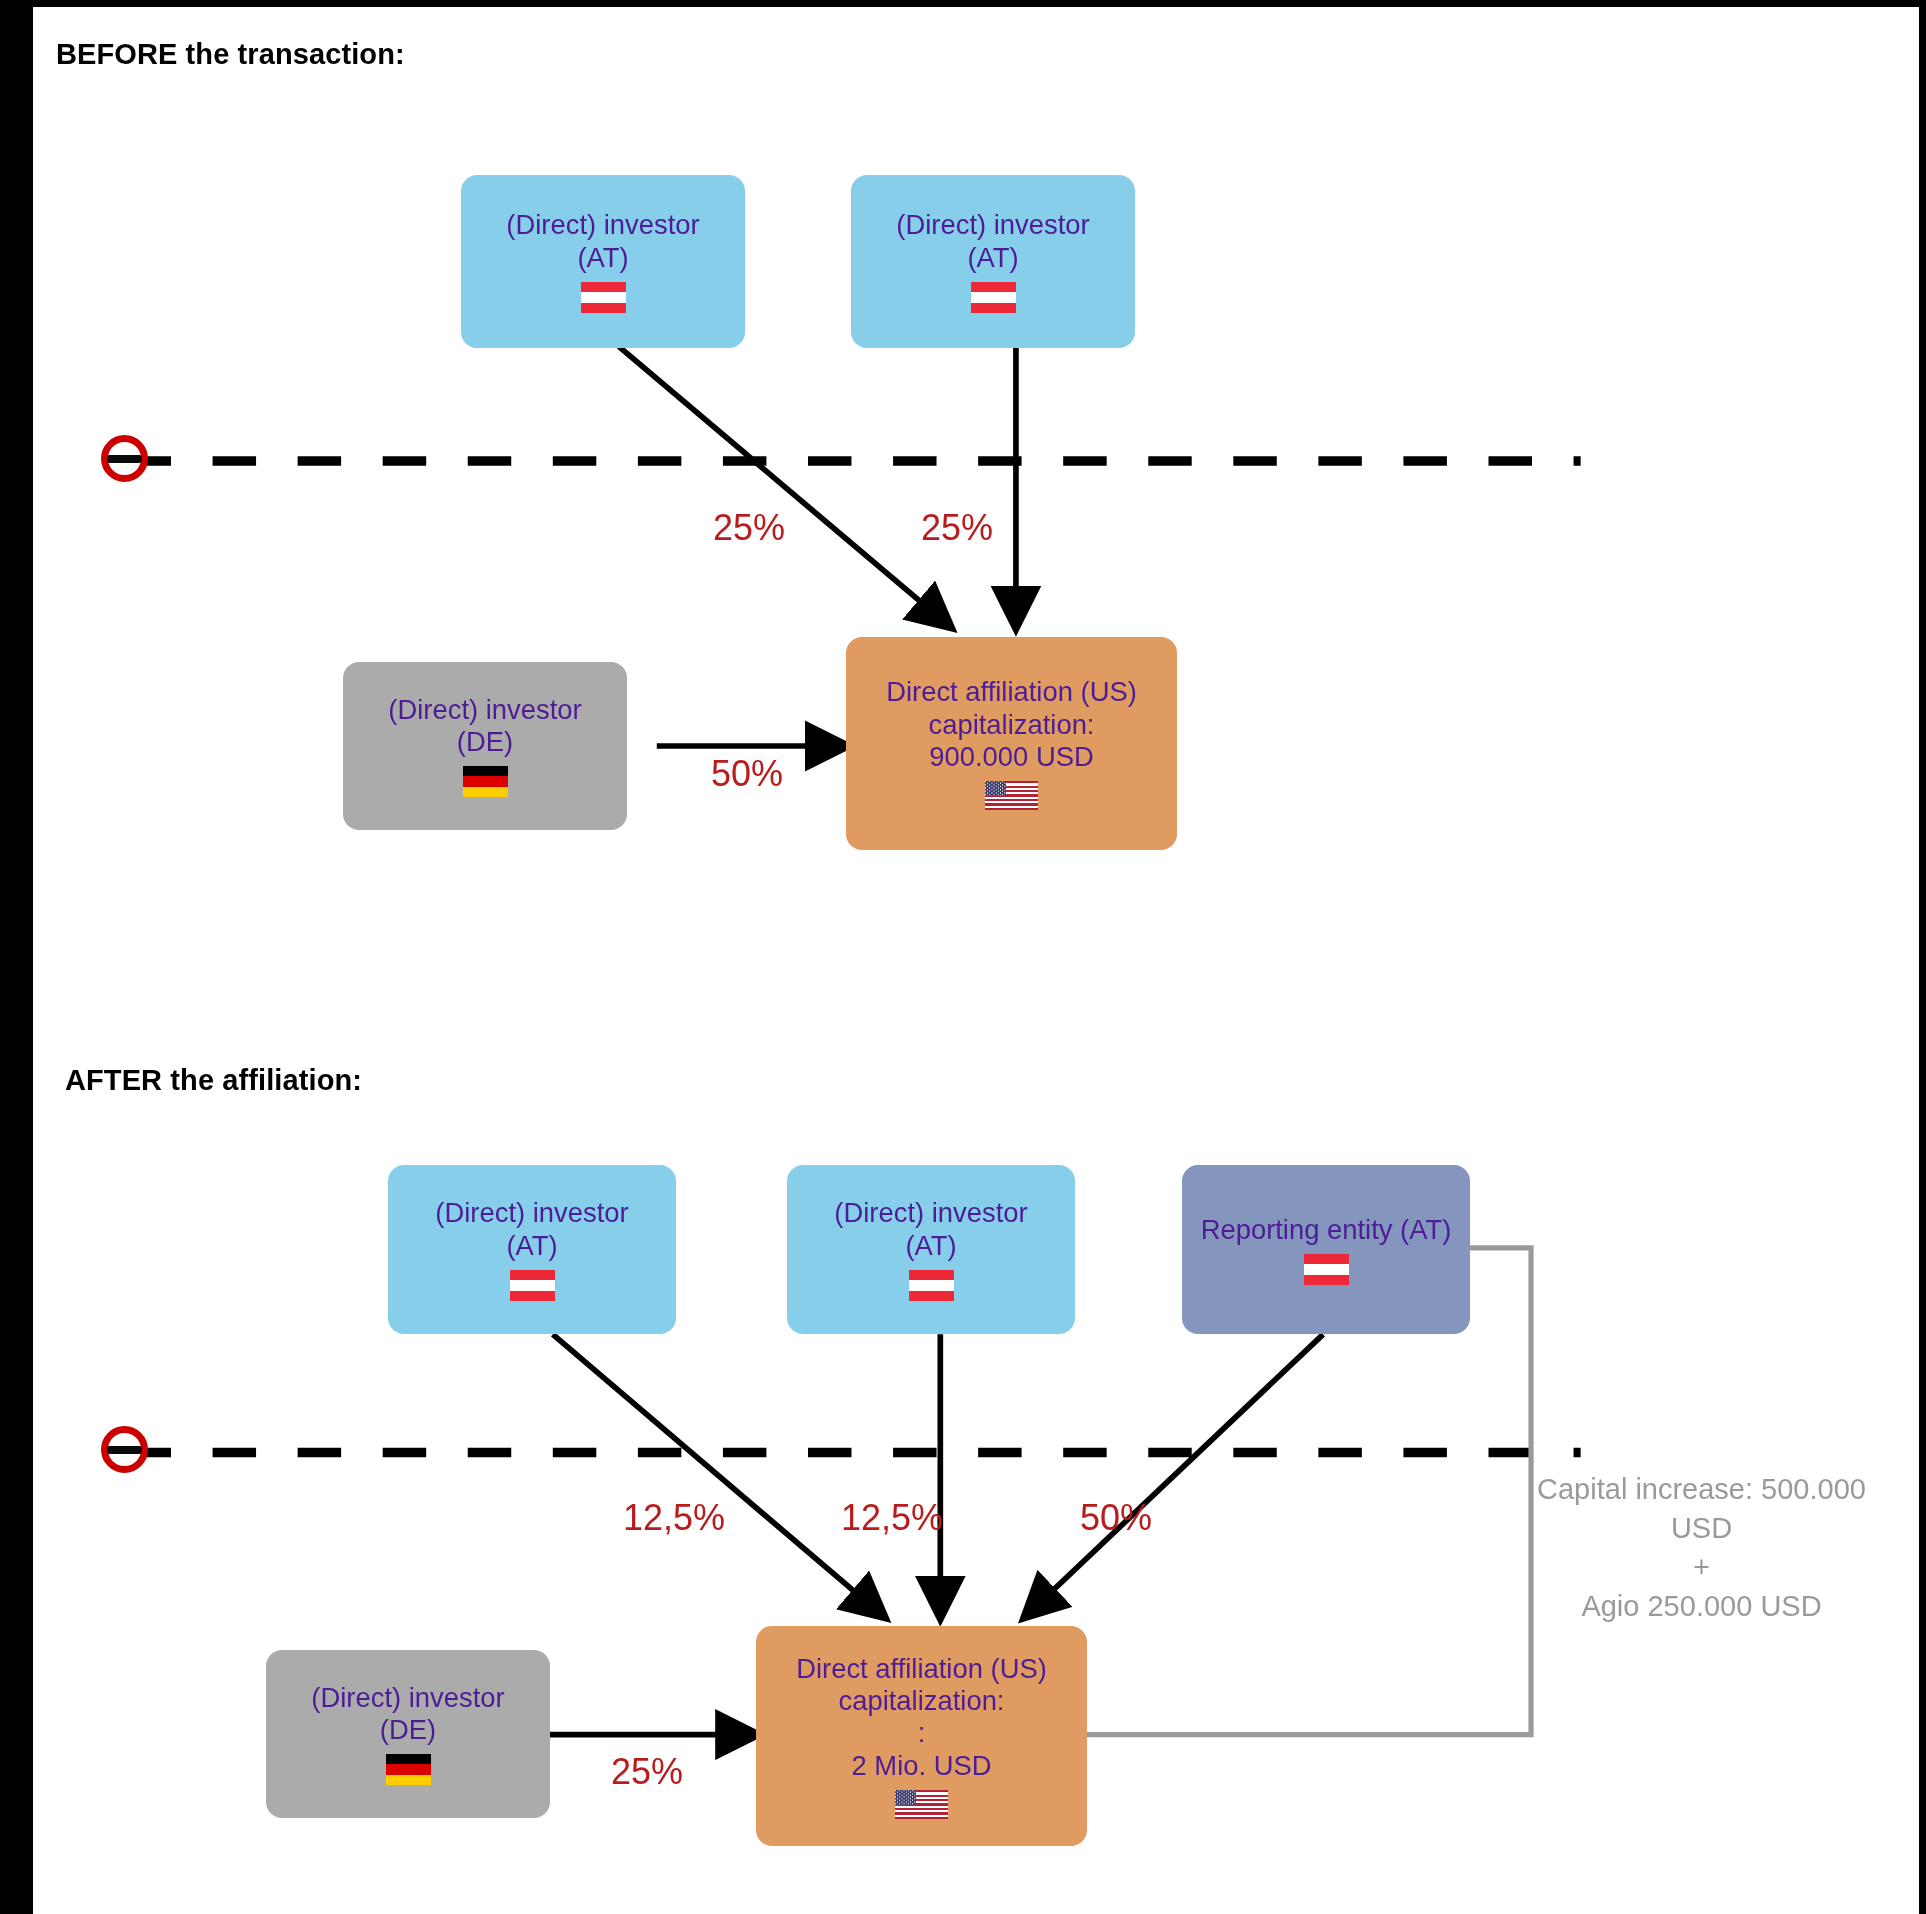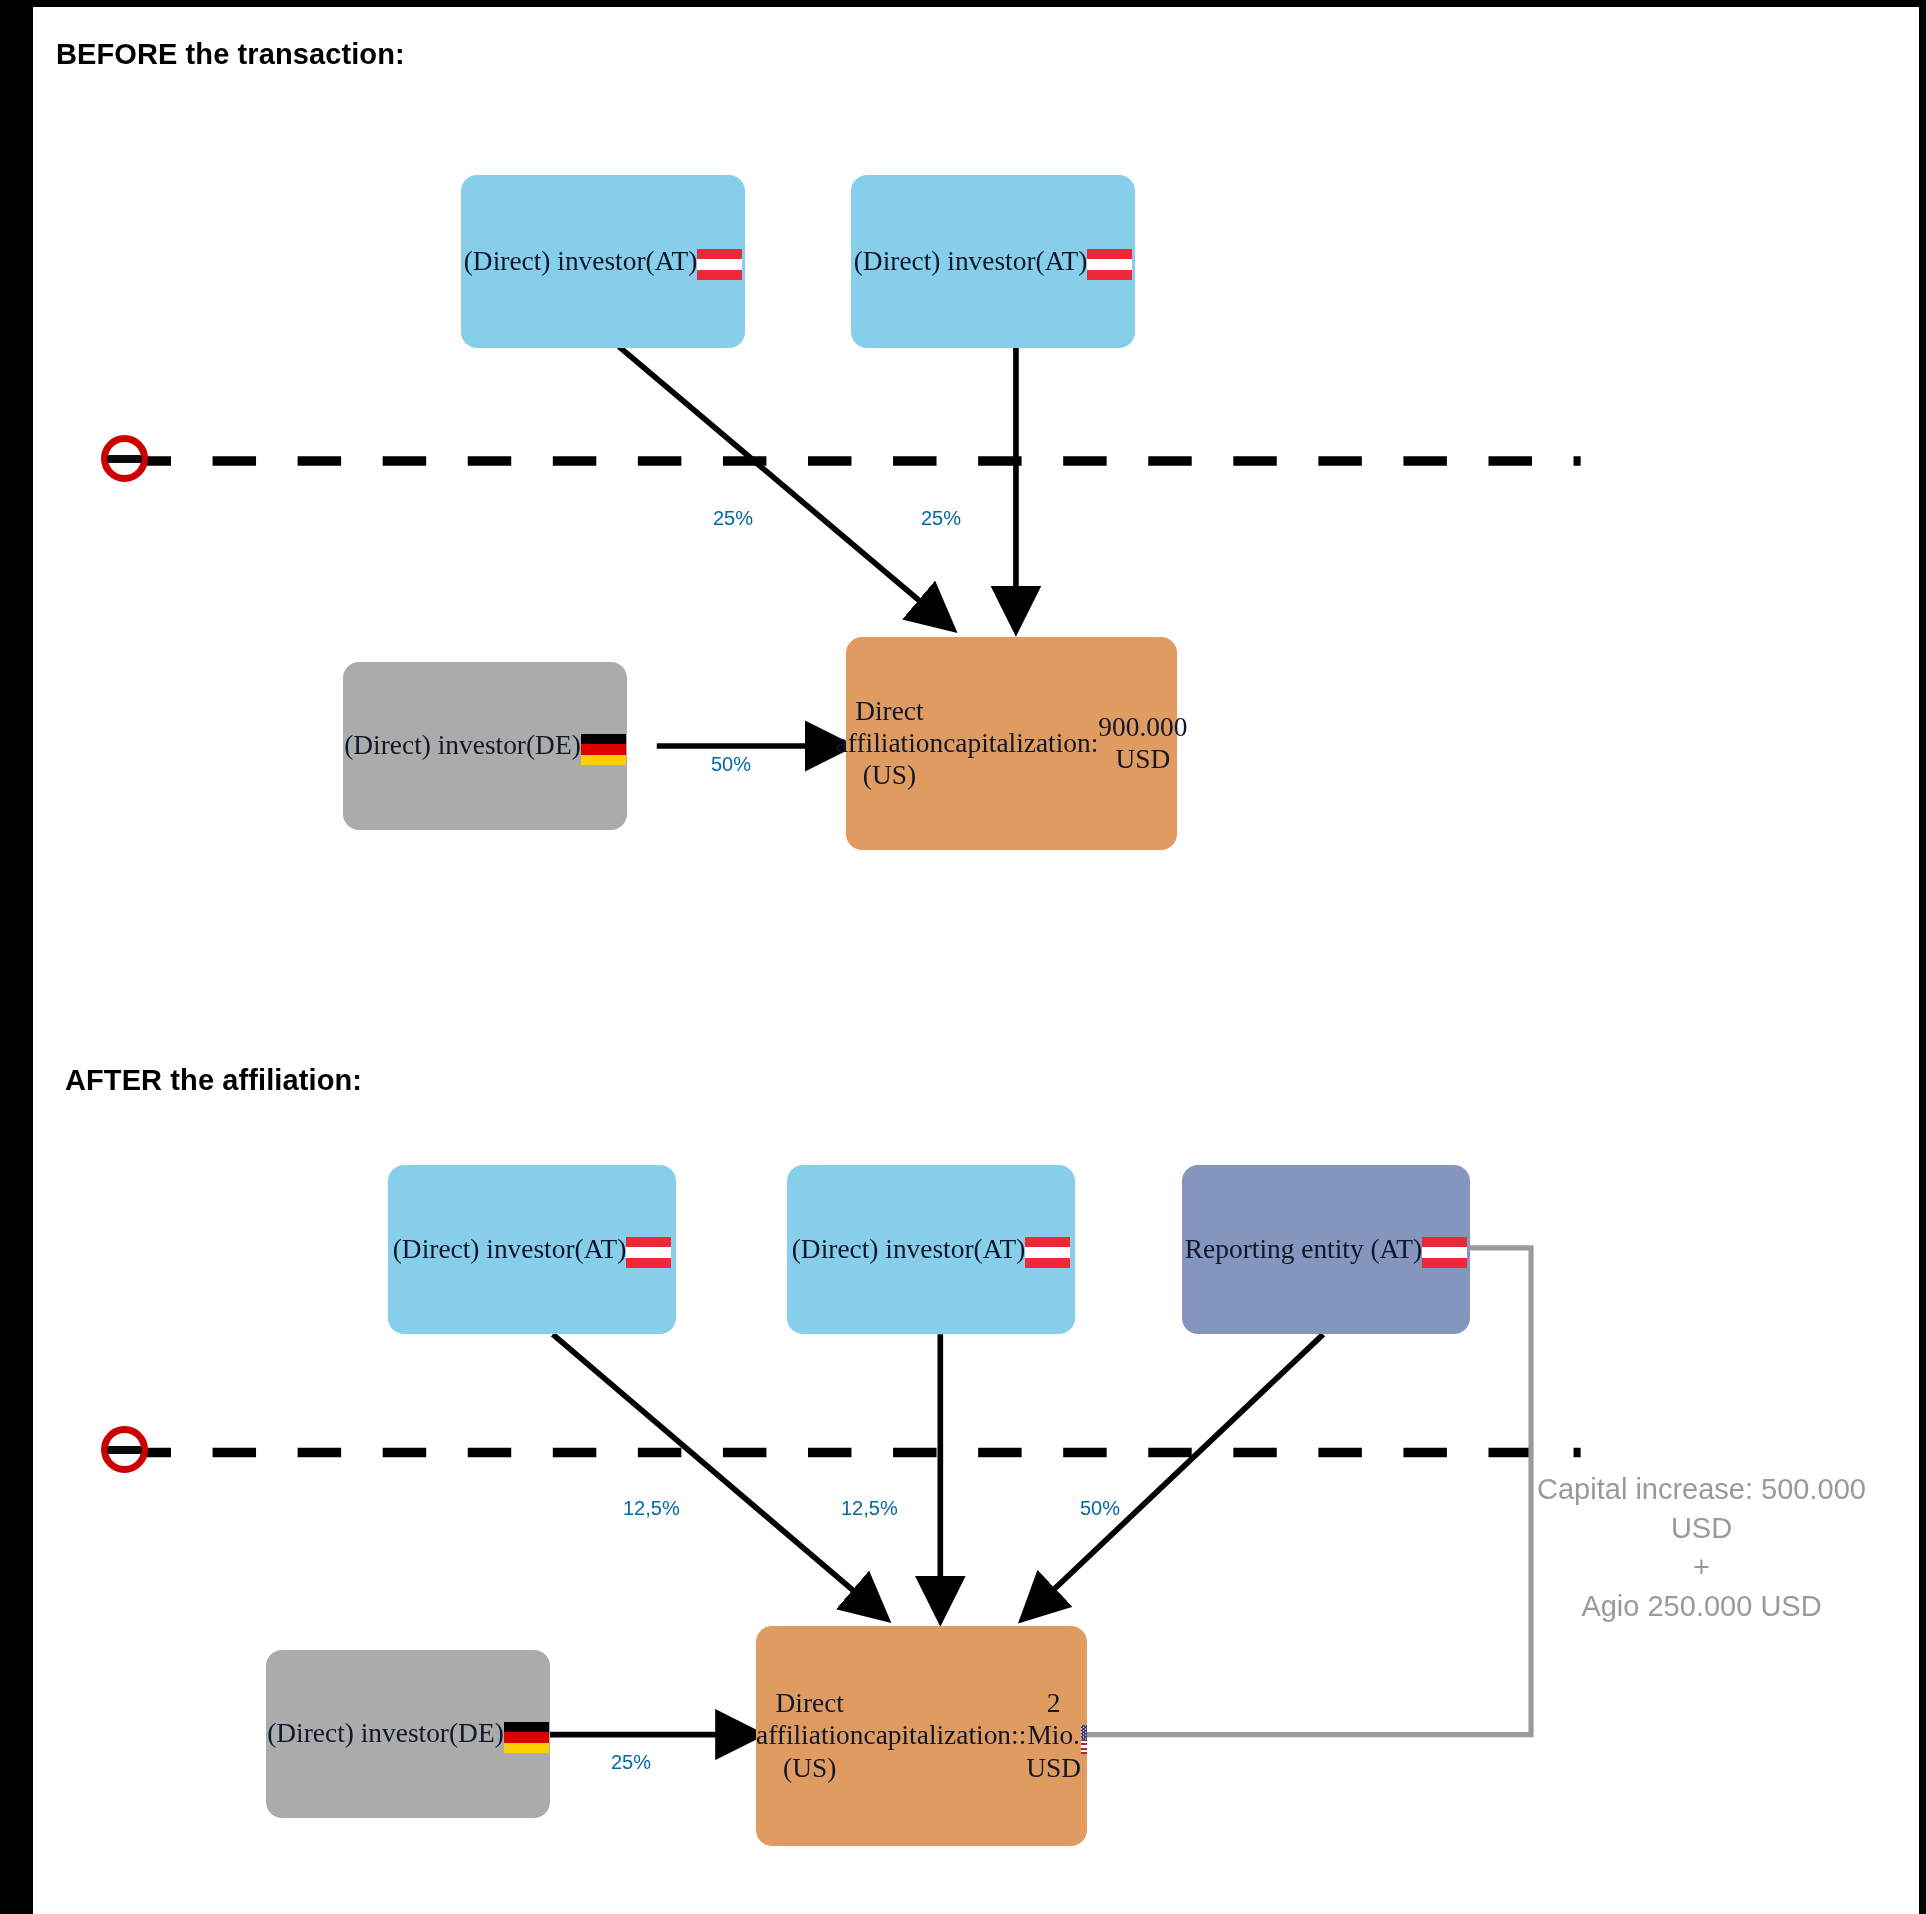--- a/index.html
+++ b/index.html
@@ -28,28 +28,27 @@
     color:#000;
     white-space:nowrap;
     letter-spacing:0.1px;
   }
 
   .node{
     position:absolute;
     border-radius:16px;
     box-sizing:border-box;
     display:flex;
-    flex-direction:row;
+    flex-direction:column;
     align-items:center;
     justify-content:center;
     text-align:center;
-    color:#0f172a;
+    color:#4c1d95;
     font-size:27.4px;
     line-height:1.18;
-    font-family:Liberation Serif, serif;
   }
   .node .lbl{display:block;}
   .node .flag{margin-top:7.6px;}
 
   
   .flag-at{width:45px;height:31px;display:block;
     background:linear-gradient(to bottom,#ed2939 0 33.34%,#ffffff 33.34% 66.67%,#ed2939 66.67% 100%);}
   .flag-de{width:45px;height:31px;display:block;
     background:linear-gradient(to bottom,#000000 0 33.34%,#dd0000 33.34% 66.67%,#ffce00 66.67% 100%);}
   .flag-us{width:53px;height:29px;display:block;position:relative;overflow:hidden;
@@ -59,22 +58,22 @@
     position:absolute;inset:0;
     background-image:
       radial-gradient(circle,#fff 0.4px,transparent 0.5px),
       radial-gradient(circle,#fff 0.4px,transparent 0.5px);
     background-size:4.3px 3.3px,4.3px 3.3px;
     background-position:0.5px 0.5px,2.6px 2.1px;
   }
 
   .pct{
     position:absolute;
-    font-size:20px;
-    color:#0369a1;
+    font-size:36px;
+    color:#b91c1c;
     white-space:nowrap;
   }
 
   .note{
     position:absolute;
     font-size:29px;
     color:#9a9a9a;
     text-align:center;
     line-height:1.35;
     white-space:pre-line;

